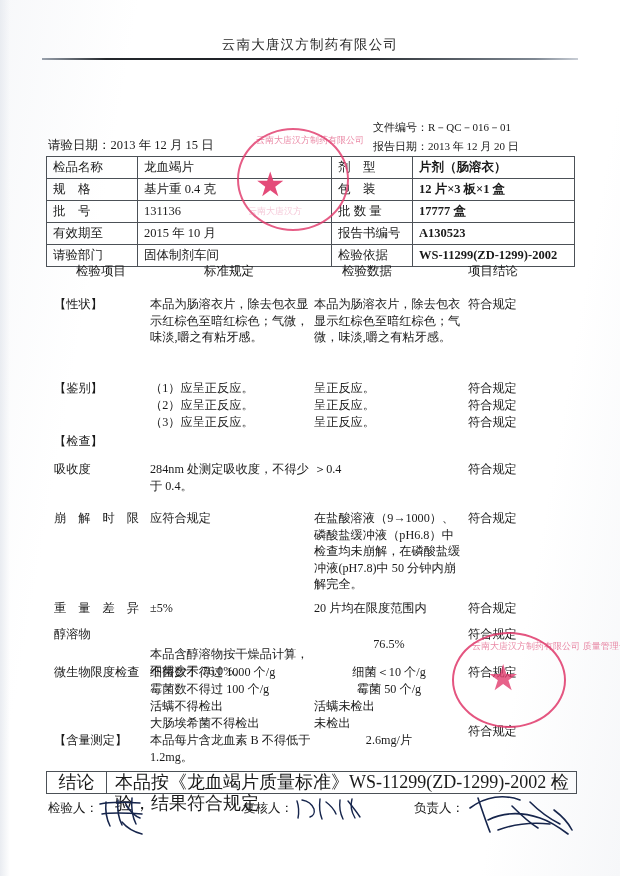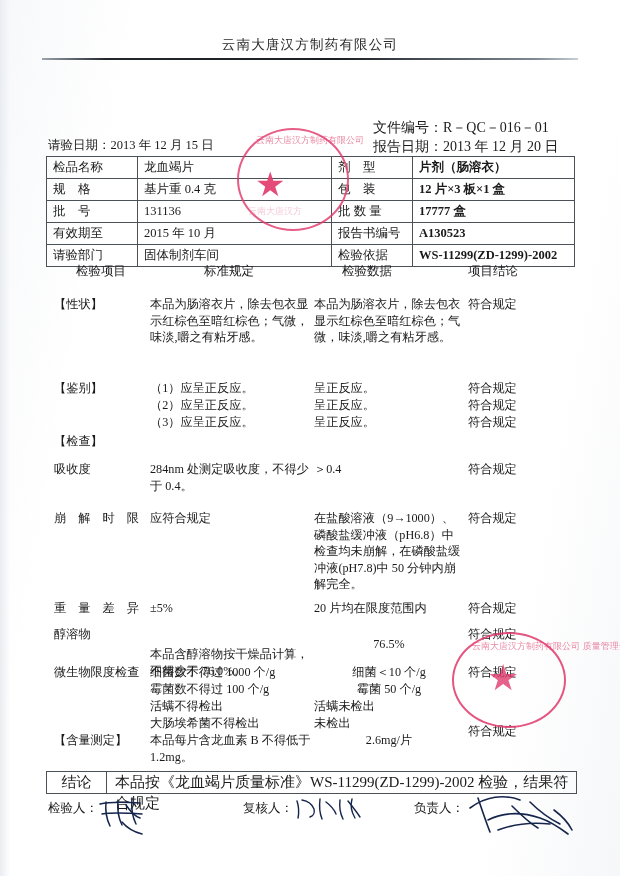--- a/index.html
+++ b/index.html
@@ -56,21 +56,21 @@
     font-weight: bold;
     letter-spacing: 2.5px;
     font-family: "DejaVu Sans", "Liberation Sans", sans-serif;
     color: #111;
   }
 
   .meta-right {
     position: absolute;
     left: 373px;
     top: 118px;
-    font-size: 14px;
+    font-size: 11px;
     line-height: 19px;
   }
   .meta-left {
     position: absolute;
     left: 48px;
     top: 137px;
     font-size: 12.5px;
   }
 
   
@@ -138,21 +138,21 @@
   .wide { letter-spacing: 4.5px; }
 
   
   .concl-box {
     position: absolute;
     left: 46px;
     top: 771px;
     width: 529px;
     height: 21px;
     border: 1px solid #4c5157;
-    font-size: 15px;
+    font-size: 18px;
   }
   .concl-label {
     position: absolute;
     left: 0; top: 0;
     width: 59px;
     height: 100%;
     border-right: 1px solid #4c5157;
     text-align: center;
     line-height: 21px;
   }

